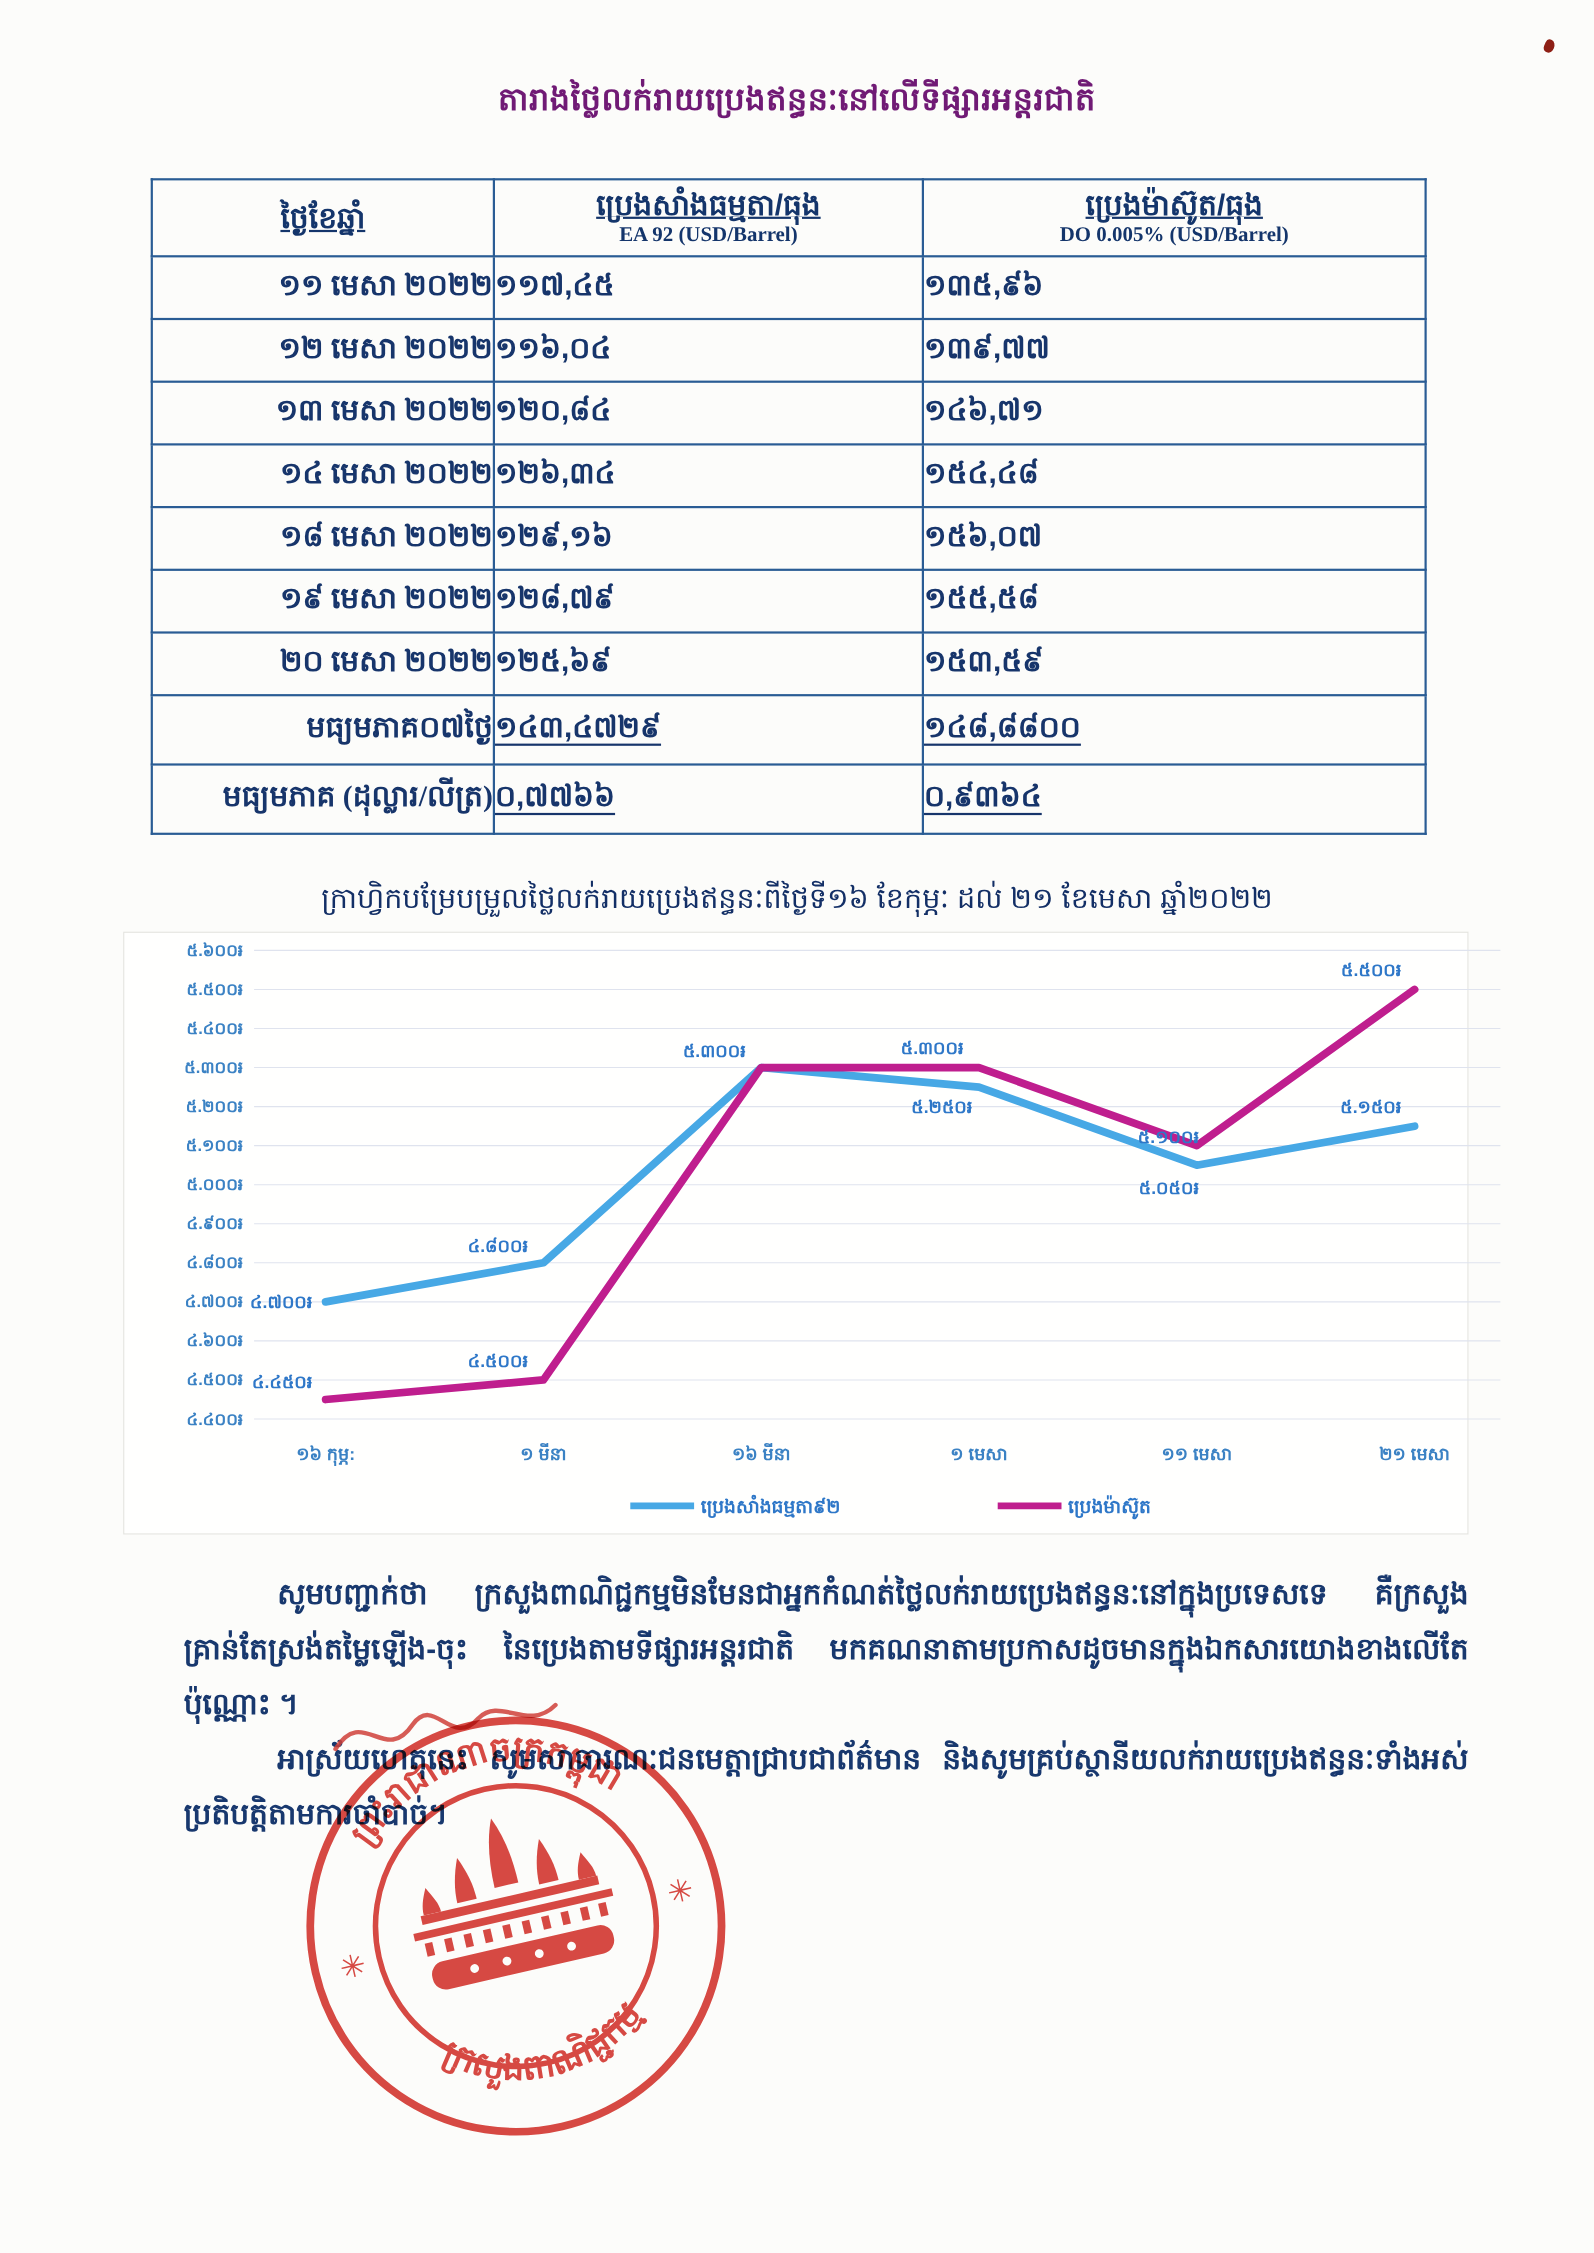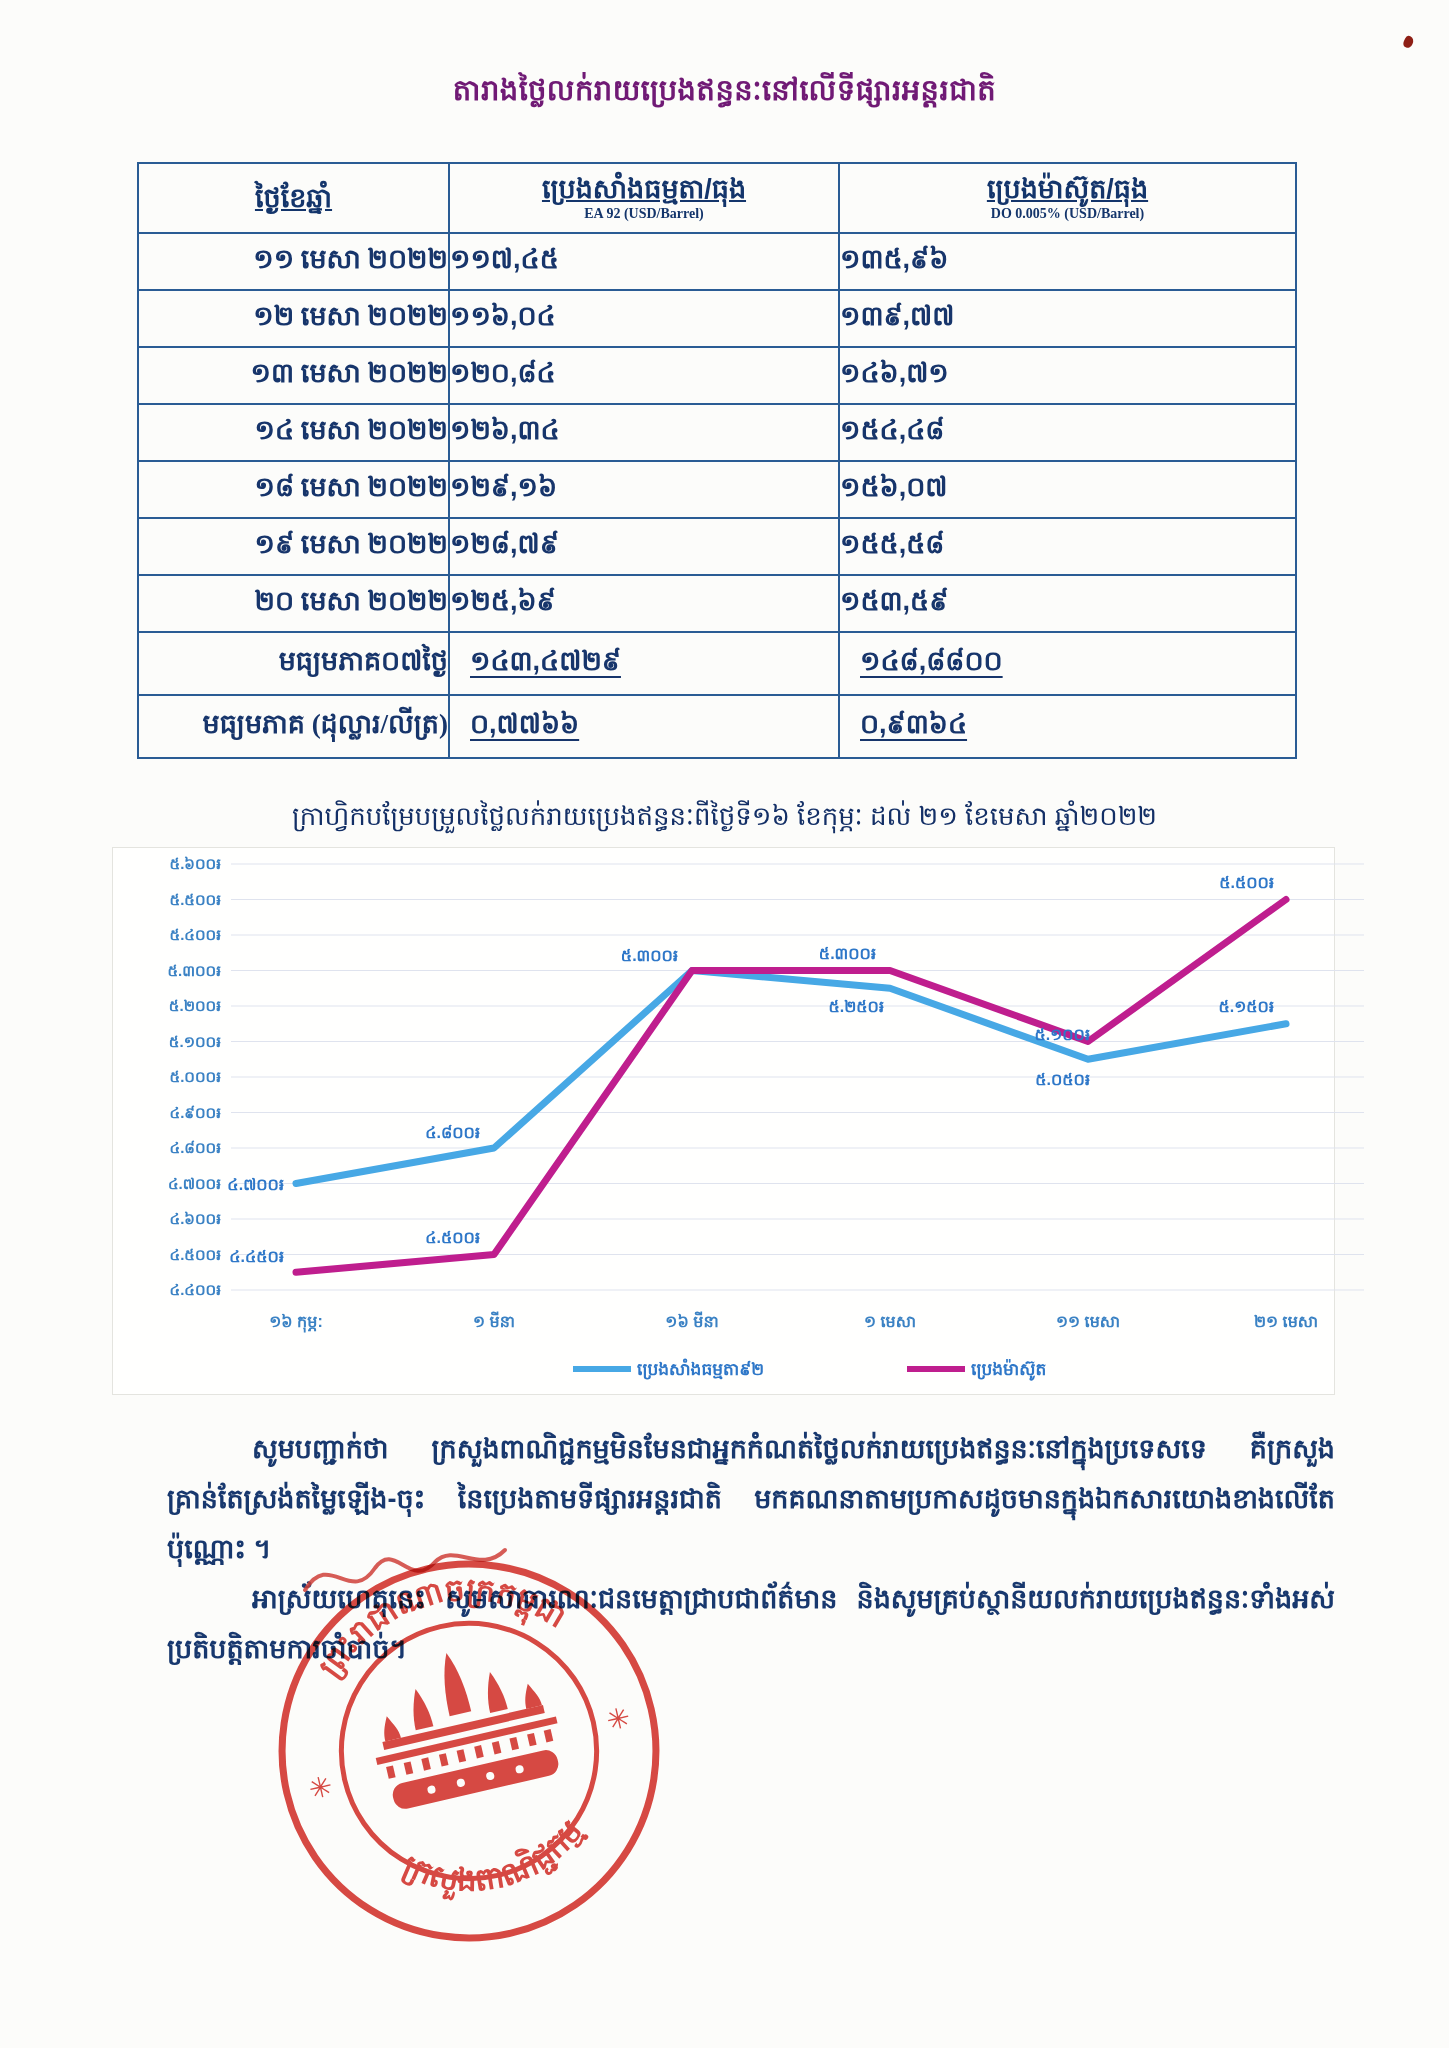--- a/index.html
+++ b/index.html
@@ -22,25 +22,25 @@
     border-collapse:collapse; table-layout:fixed;
   }
   table.price-table col.c1 { width:311px; }
   table.price-table col.c2 { width:390px; }
   table.price-table col.c3 { width:457px; }
   table.price-table td, table.price-table th {
     border:2px solid #2a5c94; vertical-align:middle;
   }
   table.price-table th { height:70px; font-size:27px; color:#14356b; text-align:center; }
   th .hdr-kh { display:block; font-size:27px; font-weight:bold; line-height:1.2;text-decoration:underline; }
-  th .hdr-en { display:block; font-family:"Liberation Serif", serif; font-size:14px; font-weight:bold; line-height:1.2; }
+  th .hdr-en { display:block; font-family:"Liberation Serif", serif; font-size:19px; font-weight:bold; line-height:1.2; }
   table.price-table td { height:57px; font-size:27px; font-weight:bold; color:#17356b; }
   td.date-cell { padding-left:42px; text-align:right;font-family:Liberation Serif, serif; }
   td.val-cell  { text-align:left; }
-  tr.summary-row td { height:63px;padding-left:20px; }
+  tr.summary-row td { height:63px; }
   tr.summary-row td.val-cell span { text-decoration:underline; text-underline-offset:6px; }
   
   .chart-title {
     position:absolute; top:800px; left:0; width:100%;
     text-align:center; font-size:26px; font-weight:normal; color:#132f66;
   }
   .chart-box {
     position:absolute; left:112px; top:847px; width:1223px; height:548px;
     background:#fffffe; border:1px solid #e4e4df;padding-left:40px;
   }

